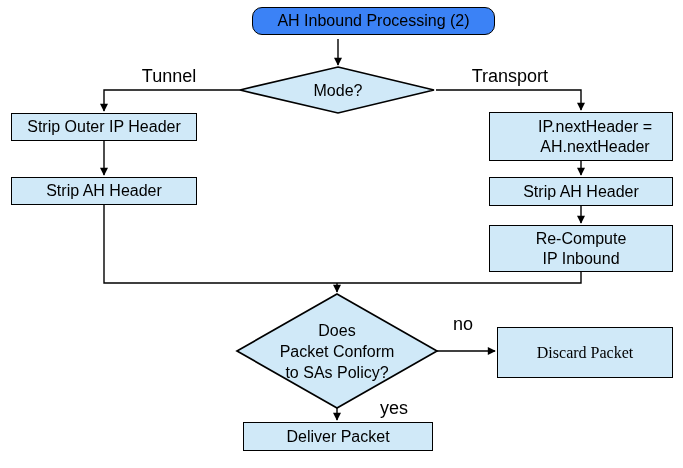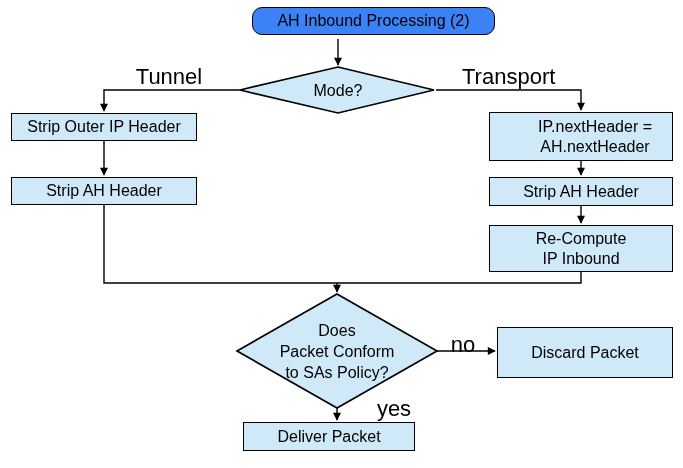--- a/index.html
+++ b/index.html
@@ -31,21 +31,21 @@
     display: flex;
     align-items: center;
     justify-content: center;
     text-align: center;
     font-size: 16px;
     line-height: 21px;
     white-space: pre-line;
   }
   .edge-label {
     position: absolute;
-    font-size: 22px;
+    font-size: 18px;
     line-height: 17px;
     text-align: center;
   }
   .connector { stroke: #000000; stroke-width: 1.4; fill: none; }
   .shape { stroke: #000000; stroke-width: 1.7; }
 </style>
 </head>
 <body>
 
 <div id="canvas">
@@ -80,31 +80,31 @@
   <div class="node fillable" style="left: 11px; top: 177px; width: 186px; height: 28px; background-color: rgb(208, 233, 248);">Strip AH Header</div>
 
   <div class="node fillable" style="left: 489px; top: 112px; width: 184px; height: 49px; background-color: rgb(208, 233, 248); padding-left: 28px;">IP.nextHeader =
 AH.nextHeader</div>
 
   <div class="node fillable" style="left: 489px; top: 177px; width: 184px; height: 29px; background-color: rgb(208, 233, 248);">Strip AH Header</div>
 
   <div class="node fillable" style="left: 489px; top: 225px; width: 184px; height: 47px; background-color: rgb(208, 233, 248);">Re-Compute
 IP Inbound</div>
 
-  <div class="node fillable" style="left: 497px; top: 327px; width: 176px; height: 51px; background-color: rgb(208, 233, 248);">Discard Packet</div>
+  <div class="node fillable" style="left: 497px; top: 327px; width: 176px; height: 51px; background-color: rgb(208, 233, 248); font-family: Liberation Serif, serif;">Discard Packet</div>
 
-  <div class="node fillable" style="left: 243px; top: 422px; width: 172px; height: 29px; background-color: rgb(208, 233, 248);">Deliver Packet</div>
+  <div class="node fillable" style="left: 243px; top: 422px; width: 190px; height: 29px; background-color: rgb(208, 233, 248);">Deliver Packet</div>
 
   <div class="diamond-label" style="left:288px; top:79px; width:100px; height:22px;">Mode?</div>
 
   <div class="diamond-label" style="left:257px; top:320px; width:160px; height:62px;">Does
 Packet Conform
 to SAs Policy?</div>
 
   <div class="edge-label" style="left:133px; top:68px; width:72px;">Tunnel</div>
 
-  <div class="edge-label" style="left:462px; top:68px; width:86px;">Transport</div>
+  <div class="edge-label" style="left:462px; top:68px; width:86px;text-align:right;">Transport</div>
 
-  <div class="edge-label" style="left:448px; top:336px; width:30px;">no</div>
+  <div class="edge-label" style="left:448px; top:316px; width:30px;">no</div>
 
   <div class="edge-label" style="left:374px; top:400px; width:40px;">yes</div>
 
 </div>
 
 </body></html>

